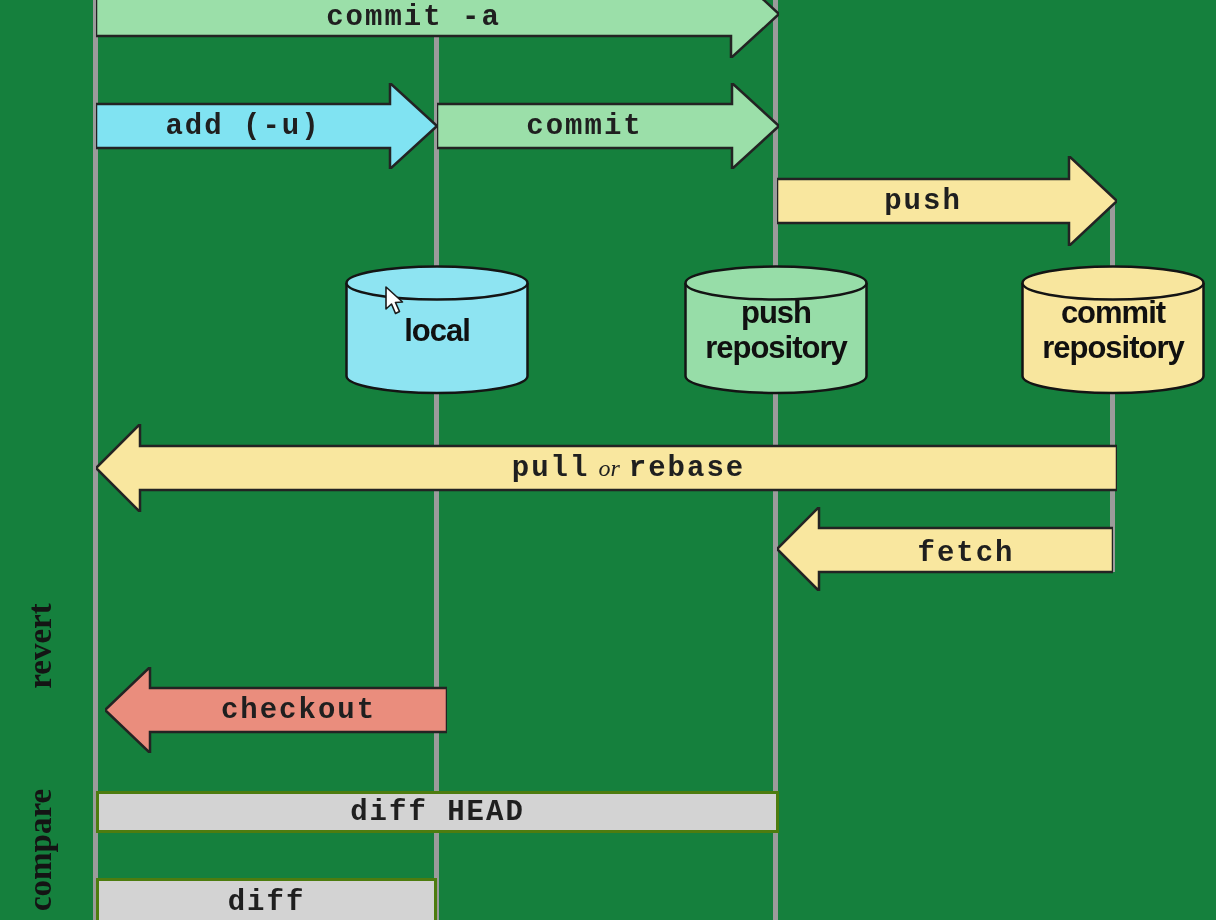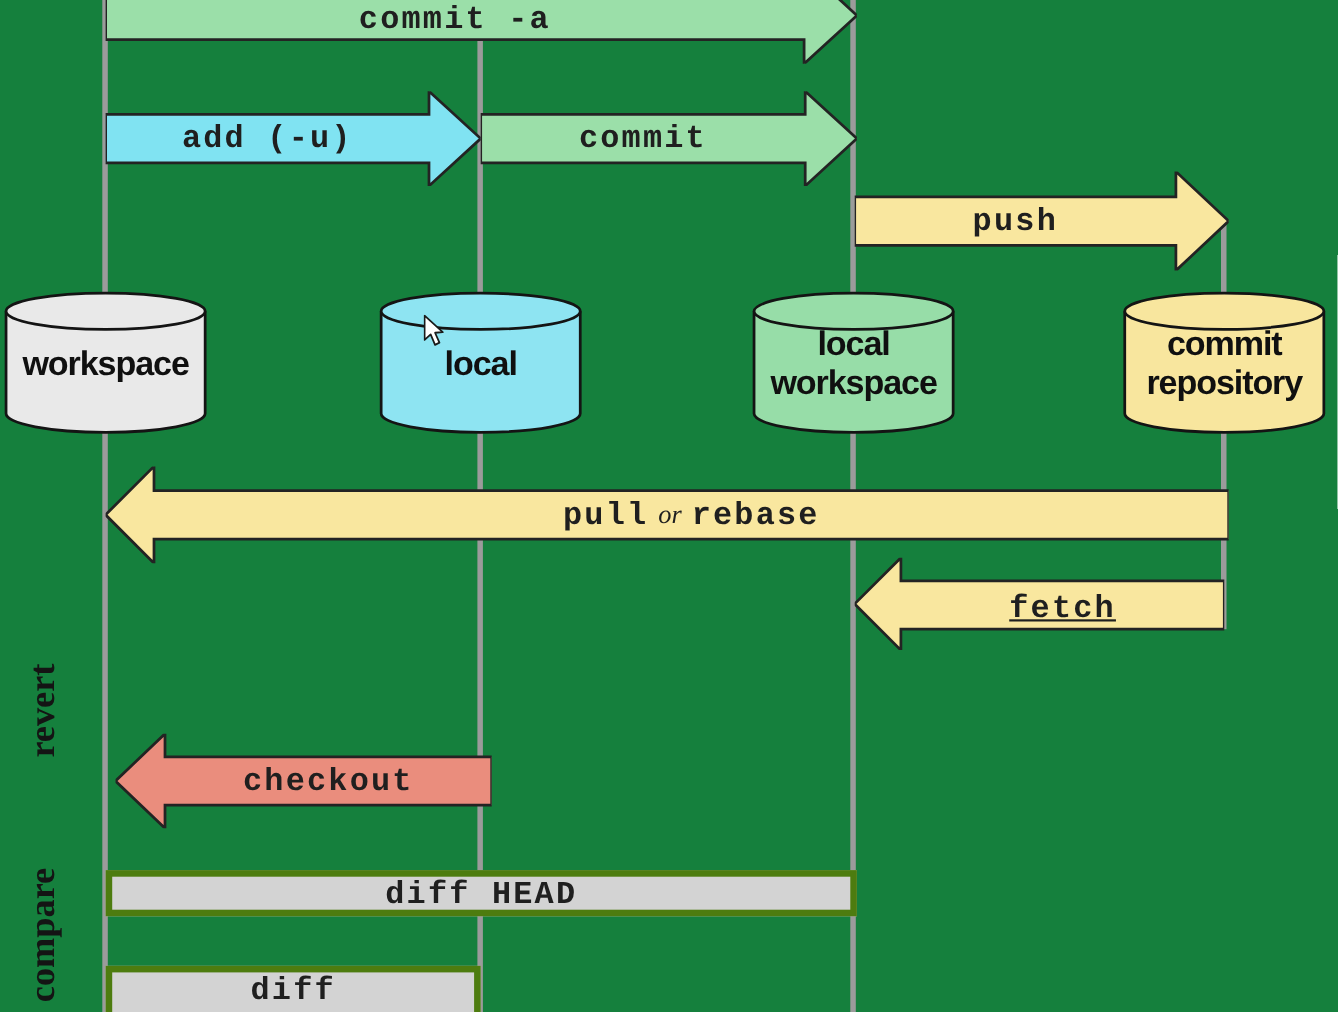--- a/index.html
+++ b/index.html
@@ -1,20 +1,20 @@
 <!DOCTYPE html>
 <html><head>
 <meta charset="utf-8">
 <style>
   html,body{margin:0;padding:0;background:#ffffff;}
   .canvas{position:relative;width:1216px;height:920px;overflow:hidden;background:#15803d;
           font-family:"Liberation Sans",sans-serif;}
   .vline{position:absolute;width:5px;background:#9b9b9b;z-index:1;}
-  .bar{position:absolute;z-index:2;border:6px solid #4d7c0f;box-sizing:border-box;
-       display:flex;align-items:flex-start;justify-content:center;}
+  .bar{position:absolute;z-index:2;border:3px solid #4d7c0f;box-sizing:border-box;
+       display:flex;align-items:center;justify-content:center;}
   .arrow{position:absolute;z-index:3;}
   .arrow svg{position:absolute;left:0;top:0;display:block;}
   .alabel{position:absolute;display:flex;align-items:center;justify-content:center;white-space:nowrap;}
   .mono{font-family:"Liberation Mono",monospace;font-weight:bold;font-size:29px;
         letter-spacing:2px;color:#1f1f1f;}
   .cyl{position:absolute;top:264px;width:186px;height:132px;z-index:4;}
   .cyl-label{position:absolute;left:0;top:8px;width:186px;height:118px;display:flex;
              align-items:center;justify-content:center;text-align:center;
              font-weight:bold;font-size:31px;line-height:1.12;letter-spacing:-1px;color:#101010;}
   .side-label{position:absolute;left:0;top:0;z-index:2;white-space:nowrap;
@@ -69,60 +69,53 @@
       <span>pull</span>
       <span class="or-italic">or</span>
       <span>rebase</span>
     </div>
   </div>
 
   <div class="arrow" style="left:777px;top:507px;width:336px;height:84px;">
     <svg width="336" height="84" viewBox="0 0 336 84">
       <polygon points="0,42 42,0 42,21 336,21 336,65 42,65 42,84" stroke="#232323" stroke-width="2.5" fill="#f9e79f"></polygon>
     </svg>
-    <div class="alabel mono" style="left:42px;top:21px;width:294px;height:50px;text-decoration:underline;">fetch</div>
+    <div class="alabel mono" style="left:42px;top:21px;width:294px;height:50px;">fetch</div>
   </div>
 
 
   <div class="arrow" style="left:105px;top:667px;width:342px;height:86px;">
     <svg width="342" height="86" viewBox="0 0 342 86">
       <polygon points="0,43 45,0 45,21 342,21 342,65 45,65 45,86" stroke="#232323" stroke-width="2.5" fill="#ea8d7d"></polygon>
     </svg>
     <div class="alabel mono" style="left:45px;top:21px;width:297px;height:44px;">checkout</div>
   </div>
 
   <div class="bar" style="left: 96px; top: 791px; width: 683px; height: 42px; background-color: rgb(211, 211, 211);">
     <span class="mono">diff HEAD</span>
   </div>
   <div class="bar" style="left: 96px; top: 878px; width: 341px; height: 48px; background-color: rgb(211, 211, 211);">
     <span class="mono">diff</span>
   </div>
 
-  <div class="cyl" style="left:3px;">
-    <svg width="186" height="132" viewBox="0 0 186 132">
-      <path d="M 2.5 19 L 2.5 112 A 90.5 17 0 0 0 183.5 112 L 183.5 19" stroke="#141414" stroke-width="2.5" fill="#e9e9e9"></path>
-      <ellipse cx="93" cy="19" rx="90.5" ry="16.5" stroke="#141414" stroke-width="2.5" fill="#e9e9e9"></ellipse>
-    </svg>
-    <div class="cyl-label">workspace</div>
-  </div>
 
   <div class="cyl" style="left:344px;">
     <svg width="186" height="132" viewBox="0 0 186 132">
       <path d="M 2.5 19 L 2.5 112 A 90.5 17 0 0 0 183.5 112 L 183.5 19" stroke="#141414" stroke-width="2.5" fill="#8ee4f2"></path>
       <ellipse cx="93" cy="19" rx="90.5" ry="16.5" stroke="#141414" stroke-width="2.5" fill="#8ee4f2"></ellipse>
     </svg>
     <div class="cyl-label">local</div>
   </div>
 
   <div class="cyl" style="left:683px;">
     <svg width="186" height="132" viewBox="0 0 186 132">
       <path d="M 2.5 19 L 2.5 112 A 90.5 17 0 0 0 183.5 112 L 183.5 19" stroke="#141414" stroke-width="2.5" fill="#97dda8"></path>
       <ellipse cx="93" cy="19" rx="90.5" ry="16.5" stroke="#141414" stroke-width="2.5" fill="#97dda8"></ellipse>
     </svg>
-    <div class="cyl-label">local workspace</div>
+    <div class="cyl-label">push repository</div>
   </div>
 
   <div class="cyl" style="left:1020px;">
     <svg width="186" height="132" viewBox="0 0 186 132">
       <path d="M 2.5 19 L 2.5 112 A 90.5 17 0 0 0 183.5 112 L 183.5 19" stroke="#141414" stroke-width="2.5" fill="#f8e69e"></path>
       <ellipse cx="93" cy="19" rx="90.5" ry="16.5" stroke="#141414" stroke-width="2.5" fill="#f8e69e"></ellipse>
     </svg>
     <div class="cyl-label">commit repository</div>
   </div>
 

